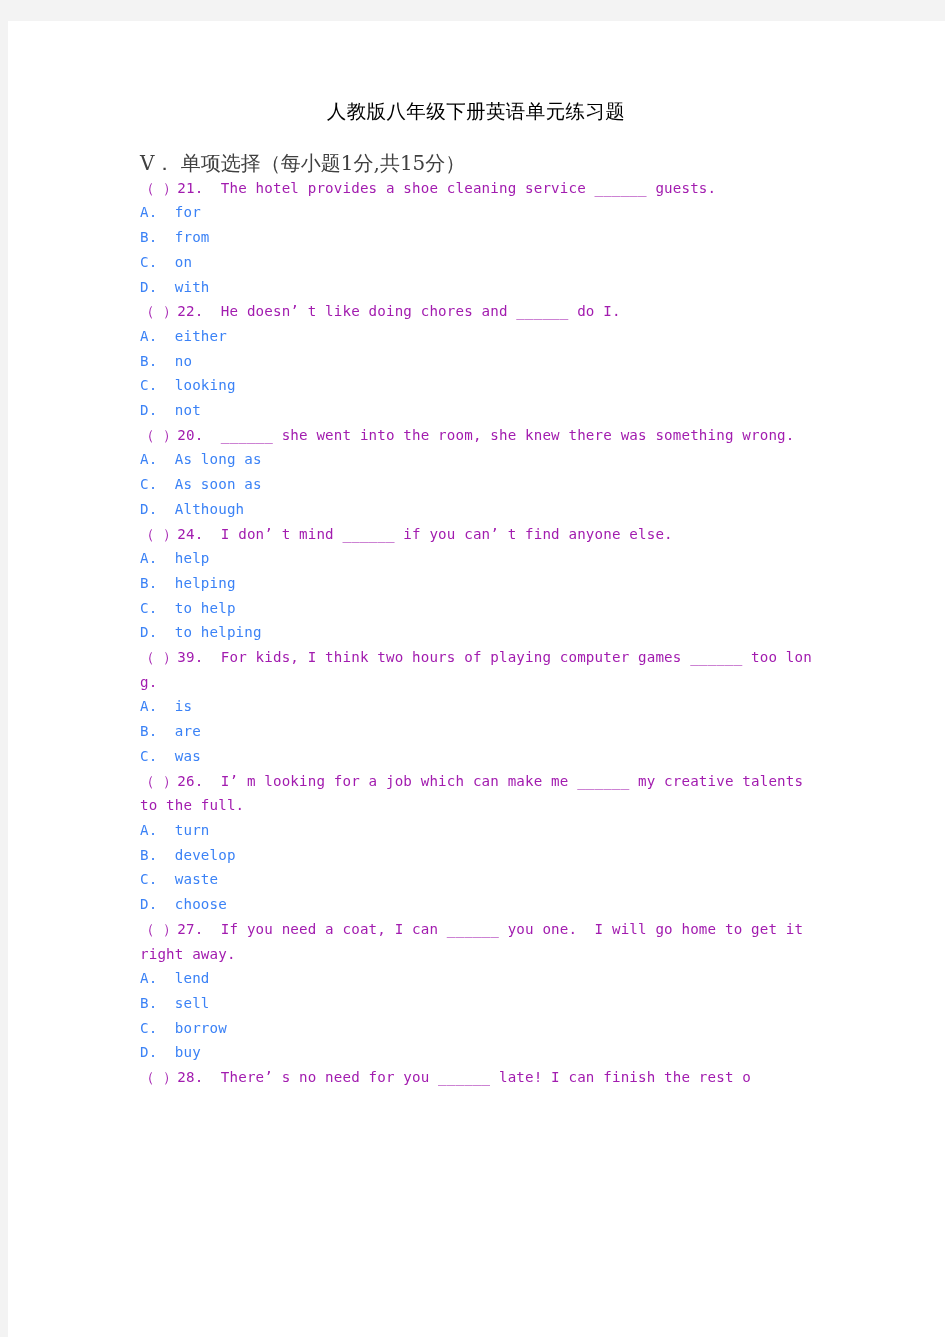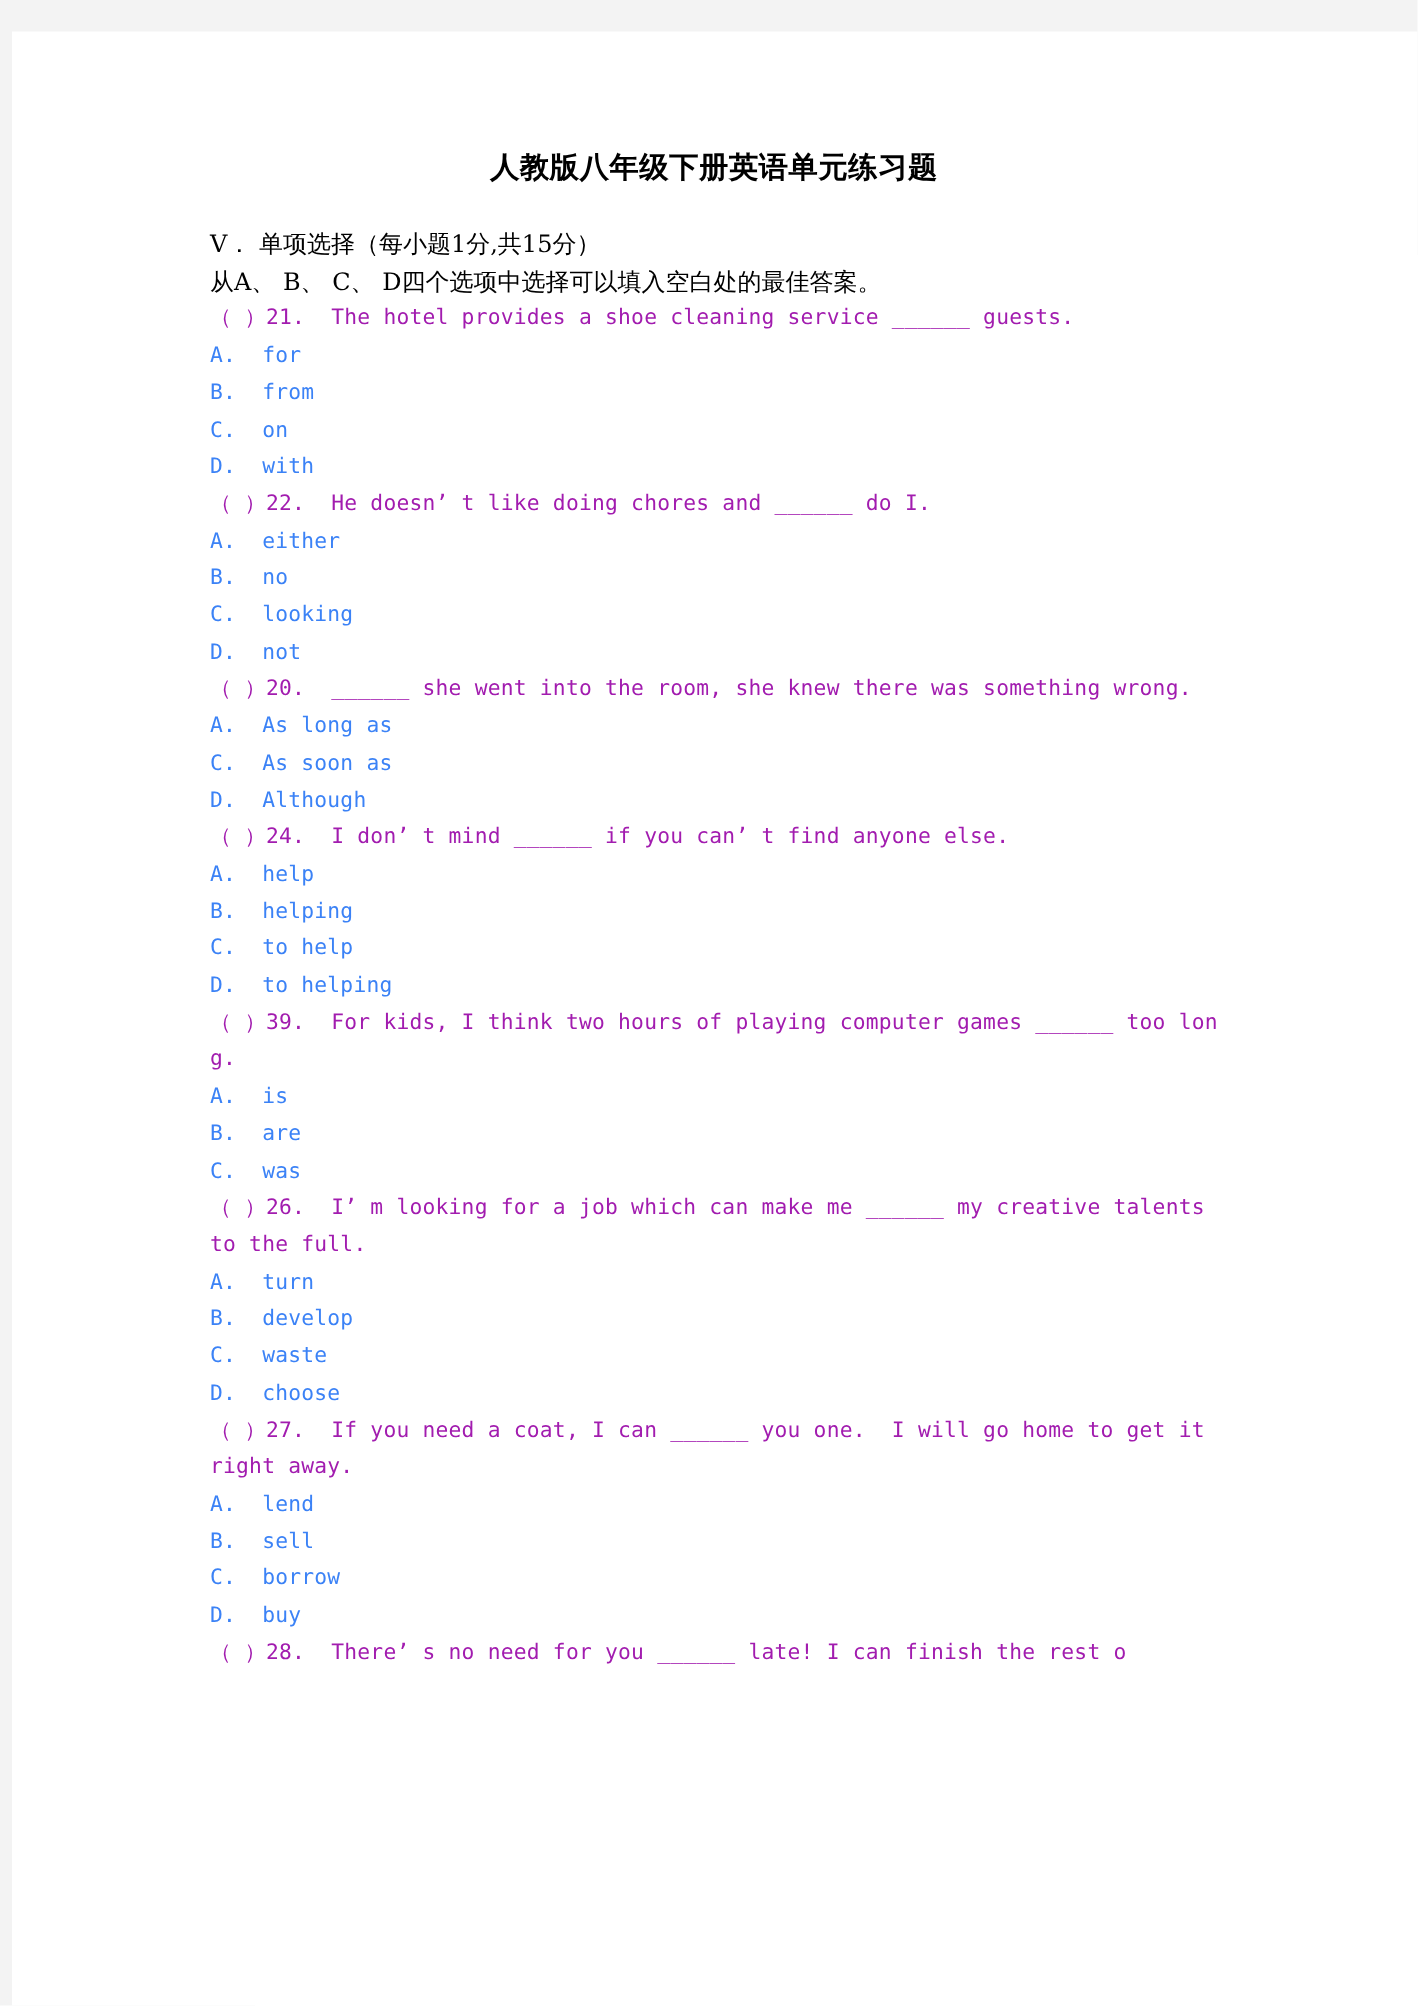--- a/index.html
+++ b/index.html
@@ -28,34 +28,34 @@
   #content {
     position: absolute;
     left: 132px;   
     top: 78px;
     width: 672px;  
   }
 
   #doc-title {
     text-align: center;
     font-family: "DejaVu Serif", "Liberation Serif", serif;
-    font-weight: bold;
+    font-weight: normal;
     font-size: 19.5px;
     line-height: 26px;
     color: #000000;
     letter-spacing: 0.4px;
     margin: 0 0 26px 0;
     white-space: nowrap;
   }
 
   .cn-line {
     font-family: "DejaVu Serif", "Liberation Serif", serif;
-    font-size: 16px;
+    font-size: 20px;
     line-height: 24.7px;
-    color: #000000;
+    color: #404040;
     white-space: pre;
     margin: 0;
   }
 
   
   .body-line {
     font-family: "DejaVu Sans Mono", "Liberation Mono", monospace;
     font-size: 14.2px;
     line-height: 24.7px;
     color: #a21caf;
@@ -79,21 +79,20 @@
 </head>
 <body>
 
 <div id="page-sheet">
   <div id="content">
 
     <h1 id="doc-title">人教版八年级下册英语单元练习题</h1>
 
     <p class="cn-line">Ⅴ． 单项选择（每小题1分,共15分）</p>
 
-    <p class="cn-line">从A、 B、 C、 D四个选项中选择可以填入空白处的最佳答案。</p>
 
     <p class="body-line">（ ）21.  The hotel provides a shoe cleaning service ______ guests.</p>
     <p class="option-line">A.  for</p>
     <p class="option-line">B.  from</p>
     <p class="option-line">C.  on</p>
     <p class="option-line">D.  with</p>
 
     <p class="body-line">（ ）22.  He doesn’ t like doing chores and ______ do I.</p>
     <p class="option-line">A.  either</p>
     <p class="option-line">B.  no</p>

